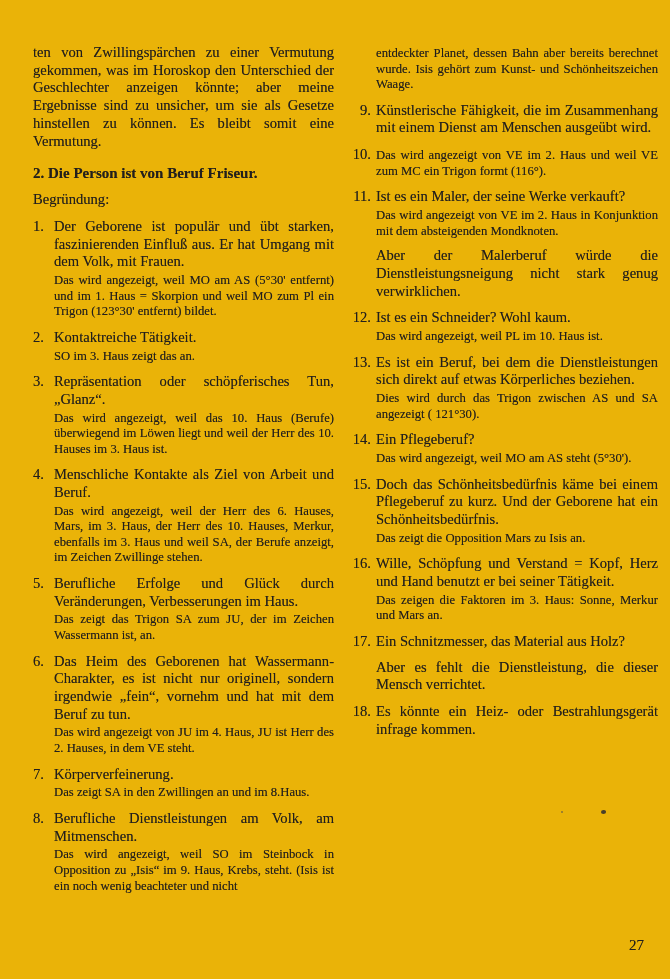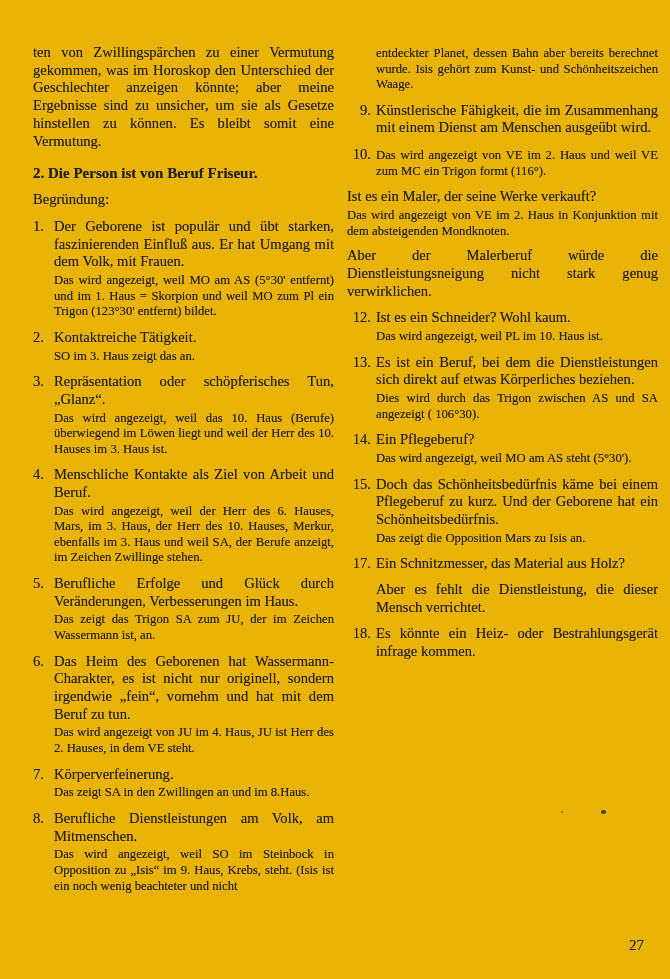--- a/index.html
+++ b/index.html
@@ -142,59 +142,67 @@
     </div>
 
     <div class="item">
       <span class="num">10.</span>
       <div class="ib">
         <p class="note">Das wird angezeigt von VE im 2. Haus und weil VE zum MC ein Trigon formt (116°).</p>
       </div>
     </div>
 
     <div class="item">
+      <span class="num">11.</span>
       <div class="ib">
         <p class="body">Ist es ein Maler, der seine Werke verkauft?</p>
         <p class="note">Das wird angezeigt von VE im 2. Haus in Konjunktion mit dem absteigenden Mondknoten.</p>
         <p class="body extra">Aber der Malerberuf würde die Dienstleistungsneigung nicht stark genug verwirklichen.</p>
       </div>
     </div>
 
     <div class="item">
       <span class="num">12.</span>
       <div class="ib">
         <p class="body">Ist es ein Schneider? Wohl kaum.</p>
         <p class="note">Das wird angezeigt, weil PL im 10. Haus ist.</p>
       </div>
     </div>
 
     <div class="item">
       <span class="num">13.</span>
       <div class="ib">
         <p class="body">Es ist ein Beruf, bei dem die Dienstleistungen sich direkt auf etwas Körperliches beziehen.</p>
-        <p class="note">Dies wird durch das Trigon zwischen AS und SA angezeigt ( 106°30).</p>
+        <p class="note">Dies wird durch das Trigon zwischen AS und SA angezeigt ( 121°30).</p>
       </div>
     </div>
 
     <div class="item">
       <span class="num">14.</span>
       <div class="ib">
         <p class="body">Ein Pflegeberuf?</p>
         <p class="note">Das wird angezeigt, weil MO am AS steht (5°30').</p>
       </div>
     </div>
 
     <div class="item">
       <span class="num">15.</span>
       <div class="ib">
         <p class="body">Doch das Schönheitsbedürfnis käme bei einem Pflegeberuf zu kurz. Und der Geborene hat ein Schönheitsbedürfnis.</p>
         <p class="note">Das zeigt die Opposition Mars zu Isis an.</p>
       </div>
     </div>
 
+    <div class="item">
+      <span class="num">16.</span>
+      <div class="ib">
+        <p class="body">Wille, Schöpfung und Verstand = Kopf, Herz und Hand benutzt er bei seiner Tätigkeit.</p>
+        <p class="note">Das zeigen die Faktoren im 3. Haus: Sonne, Merkur und Mars an.</p>
+      </div>
+    </div>
 
     <div class="item">
       <span class="num">17.</span>
       <div class="ib">
         <p class="body">Ein Schnitzmesser, das Material aus Holz?</p>
         <p class="body extra">Aber es fehlt die Dienstleistung, die dieser Mensch verrichtet.</p>
       </div>
     </div>
 
     <div class="item">

